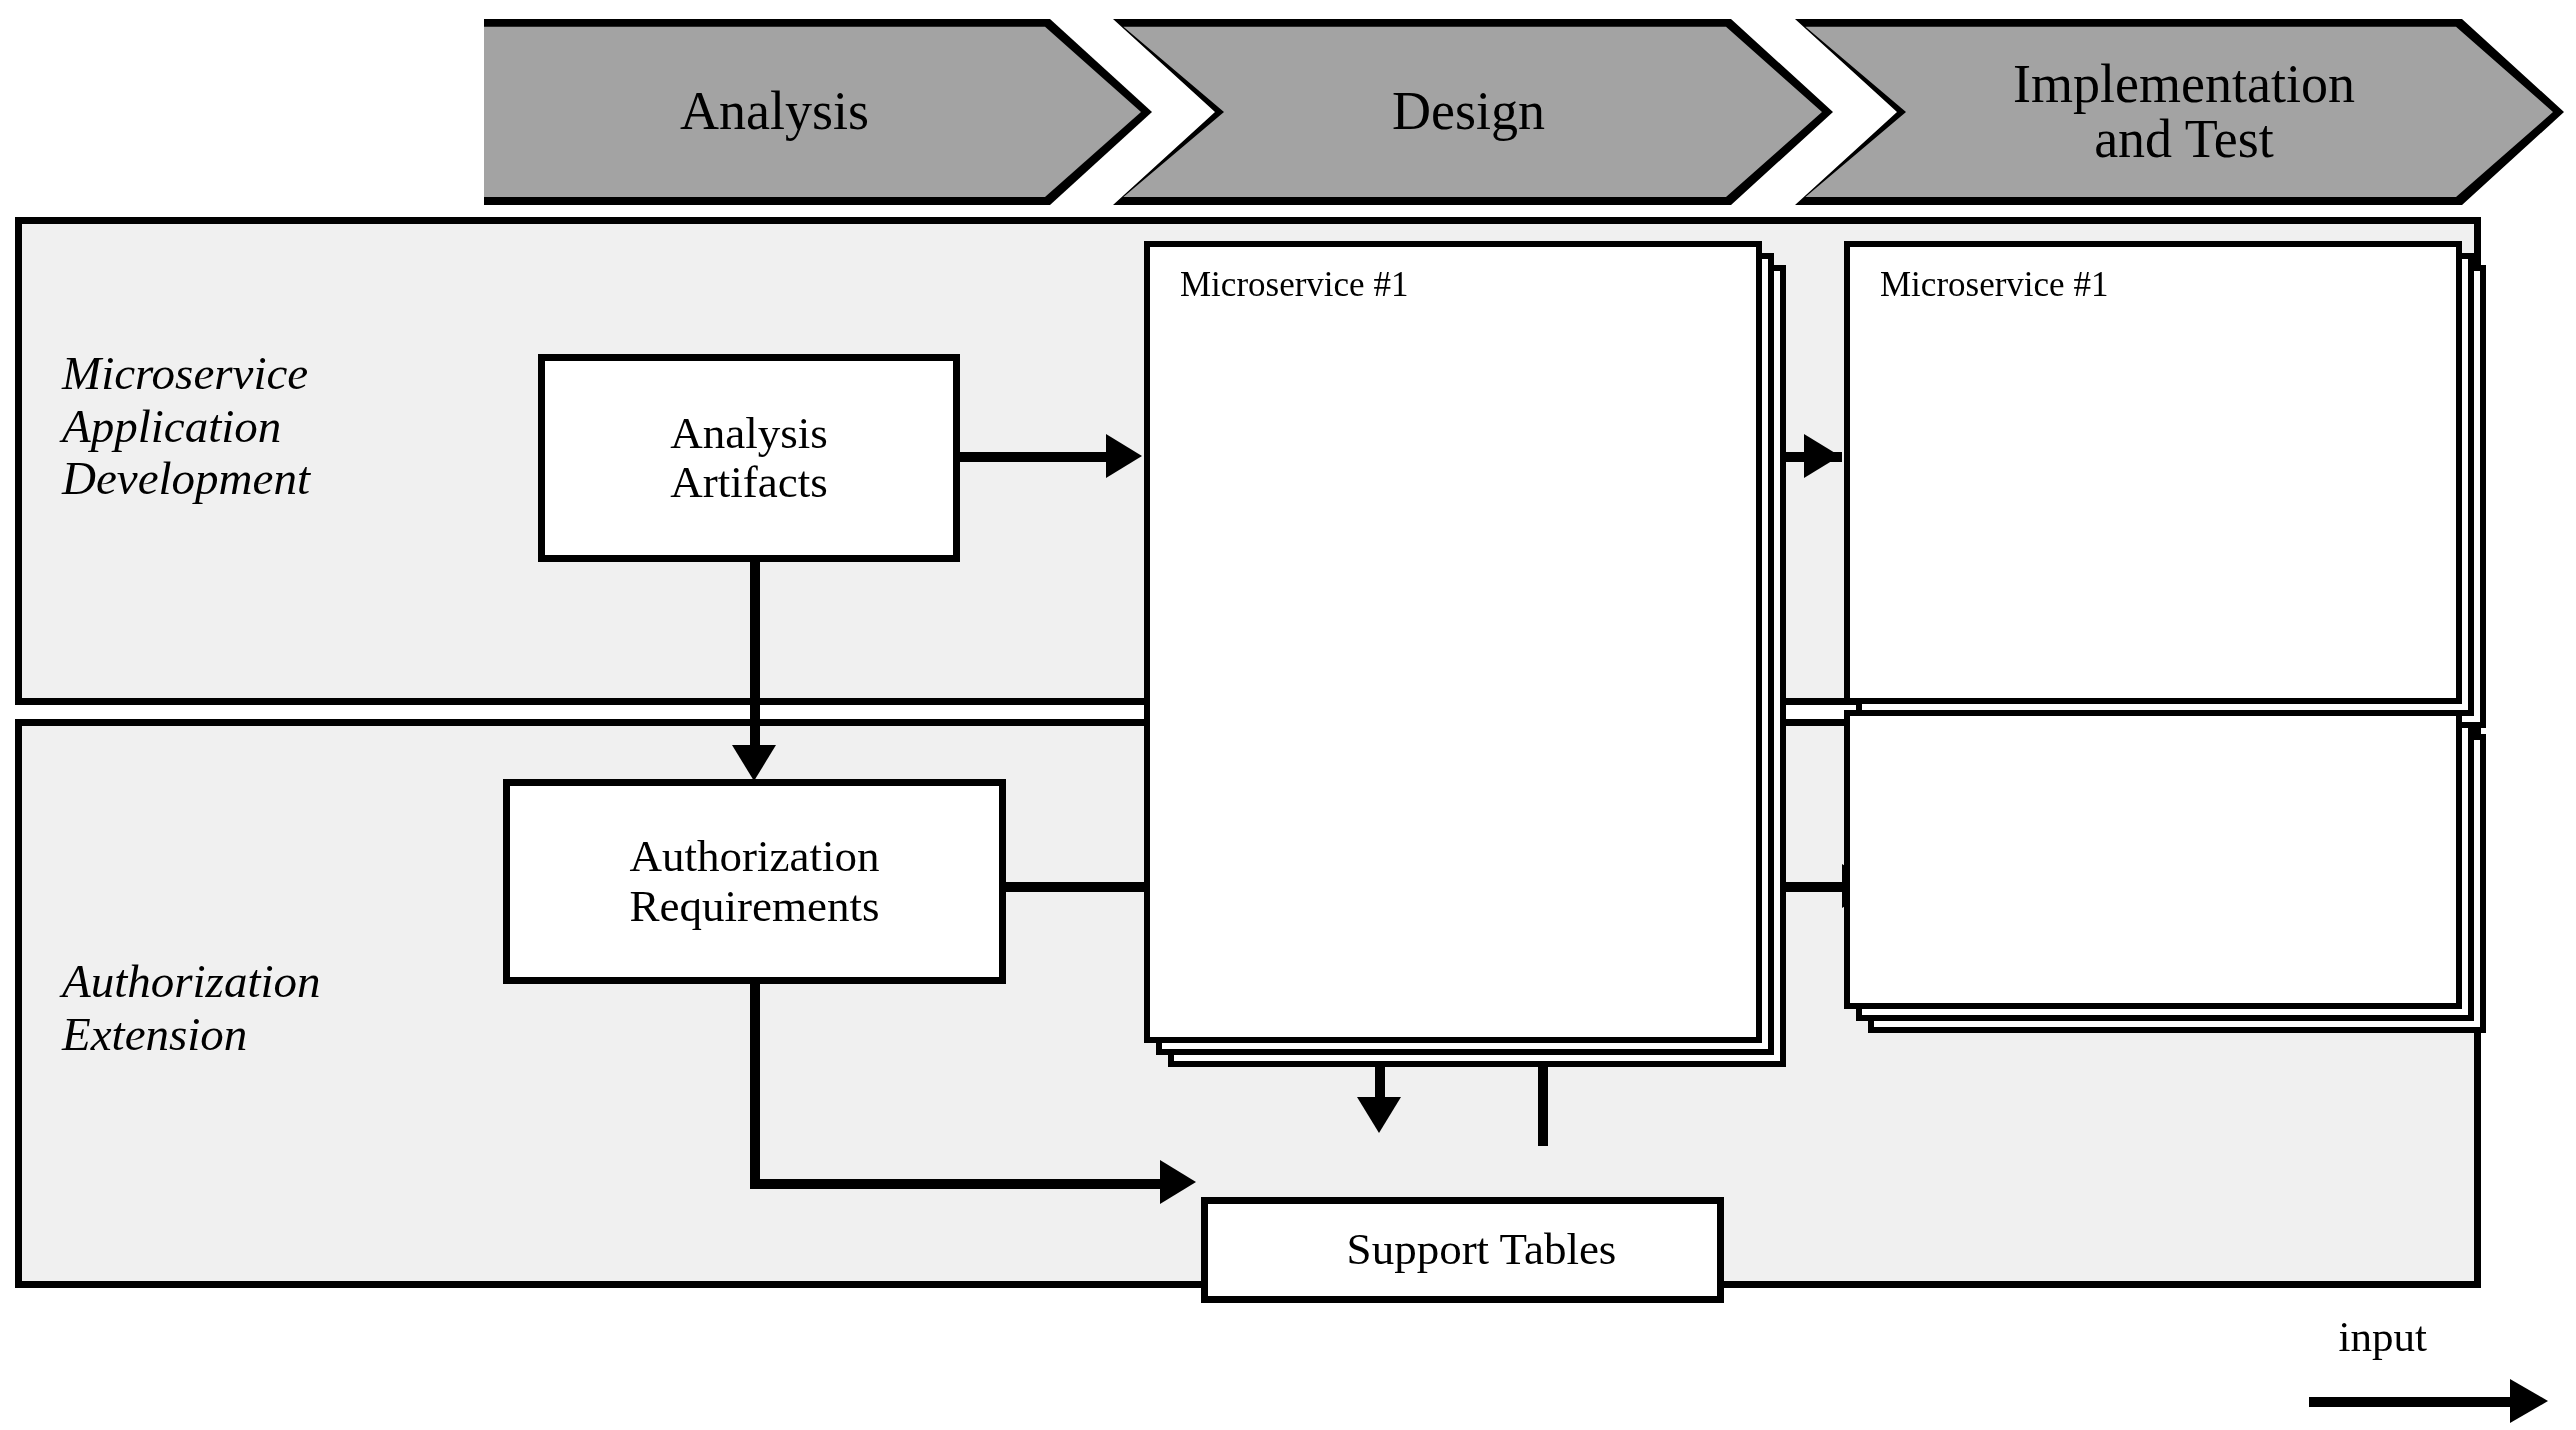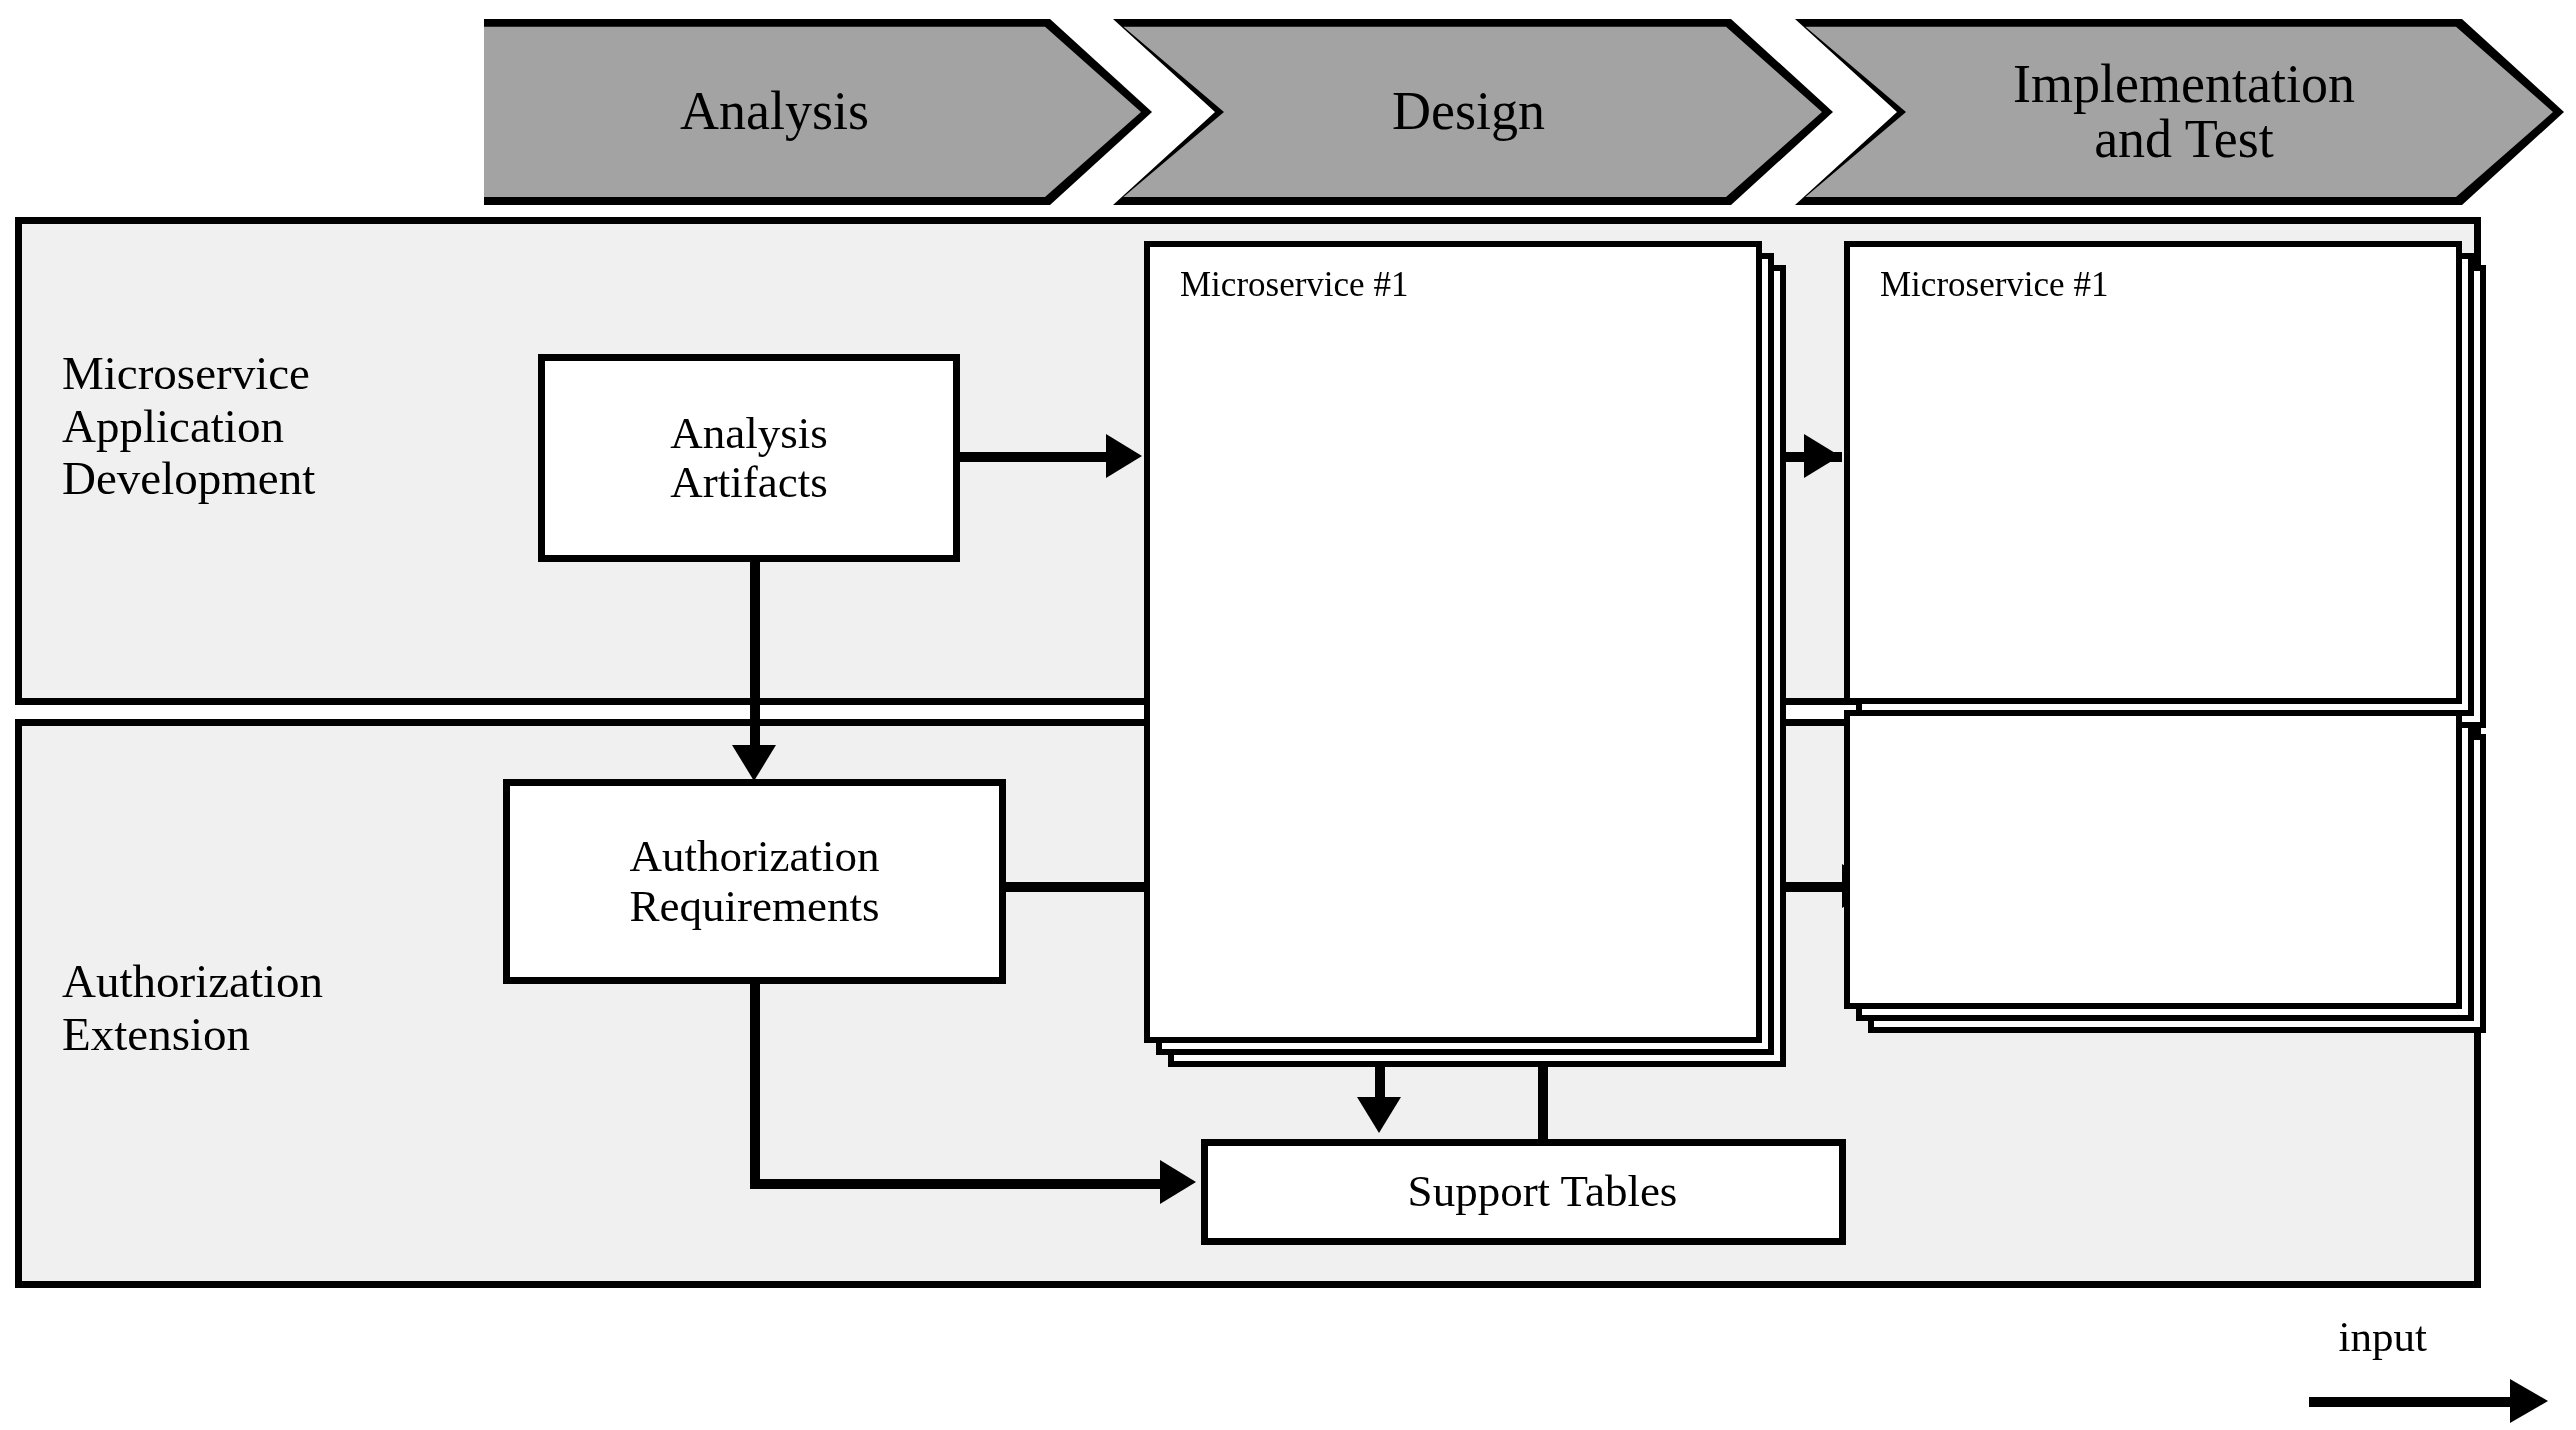--- a/index.html
+++ b/index.html
@@ -37,21 +37,21 @@
   #chev3 .inner{position:absolute;left:0;top:0;width:769px;height:186px;
      clip-path:polygon(10.4px 7.8px,661px 7.8px,758px 93px,661px 178px,10.4px 178px,111px 93px);
      background:#a3a3a3;}
   #chev3 .ctxt{margin-left:61px;margin-right:52px;}
 
   
   .lane{position:absolute;background:#f0f0f0;border:7px solid #000;box-sizing:border-box;}
   #lane-top{left:14.8px;top:217px;width:2466px;height:488px;}
   #lane-bottom{left:14.8px;top:719px;width:2466px;height:569px;}
   .lane-label{position:absolute;font-size:47px;line-height:1.12;text-align:left;
-              white-space:pre-line;}
+              white-space:pre-line;font-style:italic;}
   #label-msd{left:62px;top:347px;}
   #label-auth{left:62px;top:955px;}
 
   
   .box{position:absolute;background:#fff;border:7px solid #000;box-sizing:border-box;
        display:flex;align-items:center;justify-content:center;text-align:center;
        font-size:45px;line-height:1.1;white-space:pre-line;}
 
   
   .card-stack{position:absolute;}
@@ -79,21 +79,21 @@
   #card-impl-bot .s1{left:0;top:0;width:618px;height:299px;}
 
   
   #box-analysis      {left:538px;  top:354px;  width:422px; height:208px;}
   #box-design-art    {left:1172px; top:365px;  width:562px; height:187px;}
   #box-source-code   {left:1909px; top:347px;  width:469px; height:101px;}
   #box-tests         {left:1948px; top:469px;  width:378px; height:97px;}
   #box-auth-req      {left:503px;  top:779px;  width:503px; height:205px;}
   #box-auth-pol      {left:1212px; top:788px;  width:483px; height:196px;}
   #box-policy-impl   {left:1880px; top:781px;  width:540px; height:205px;}
-  #box-support-tab   {left:1201px; top:1139px; width:645px; height:106px;padding-left:38px;}
+  #box-support-tab   {left:1201px; top:1197px; width:523px; height:106px;padding-left:38px;}
 
   
   .ln{position:absolute;background:#000;}
   .ah{position:absolute;width:0;height:0;}
   .ah.right{border-top:22.6px solid transparent;border-bottom:22.6px solid transparent;
             border-left:36px solid #000;}
   .ah.down{border-left:22.6px solid transparent;border-right:22.6px solid transparent;
            border-top:36px solid #000;}
   .ah.up{border-left:22.6px solid transparent;border-right:22.6px solid transparent;
          border-bottom:36px solid #000;}

